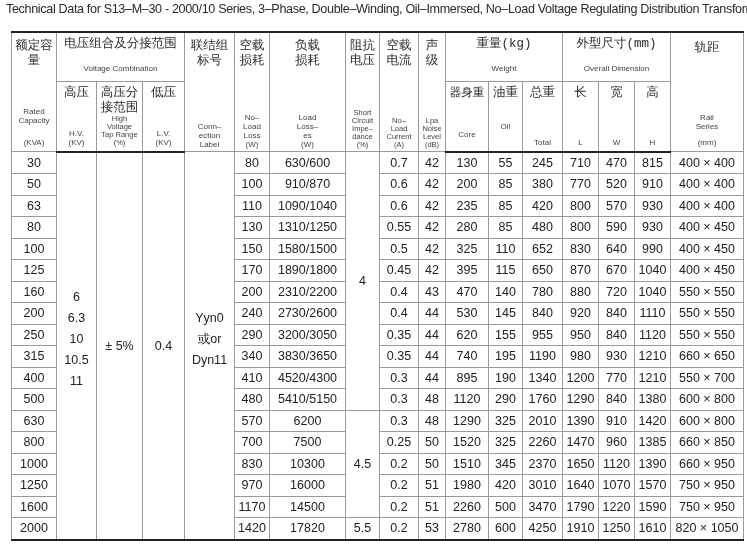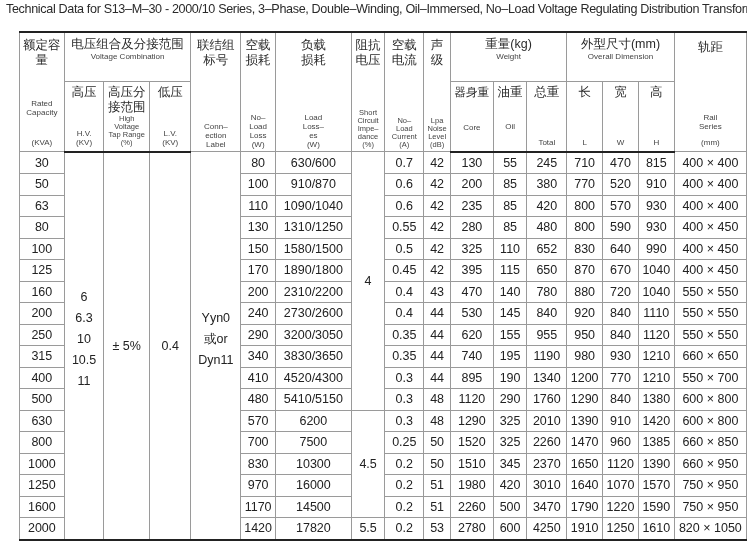--- a/index.html
+++ b/index.html
@@ -5,34 +5,34 @@
   html, body { margin: 0; padding: 0; background: #ffffff; }
   body {
     width: 747px; height: 547px; overflow: hidden; position: relative;
     font-family: "Liberation Sans", "DejaVu Sans", sans-serif; color: #222;
   }
   .title {
     position: absolute; left: 6px; top: 2px; width: 745px;
     font-size: 12.6px; letter-spacing: -0.35px; white-space: nowrap; color: #2a2a2a;
   }
   table.spec {
-    position: absolute; left: 19px; top: 31px;
+    position: absolute; left: 11px; top: 31px;
     border-collapse: collapse; table-layout: fixed;
     border-top: 2px solid #222; border-bottom: 2px solid #222;
   }
   table.spec td, table.spec th {
     border: 1px solid #9a9a9a; padding: 0; text-align: center; vertical-align: middle;
     font-weight: normal; overflow: hidden;
   }
   table.spec thead tr:last-child th { border-bottom: 2px solid #222; }
   .cn { font-size: 12.5px; line-height: 15px; color: #2a2a2a; display: block; }
   .en { font-size: 8px; line-height: 9px; color: #444; display: block; }
   .en-sm { font-size: 7.5px; line-height: 8px; color: #444; display: block; }
-  .hgrp .cn { margin-top: 4px; }
-  .hgrp .en { margin-bottom: 6px; }
+  .hgrp .cn { margin-top: 4px; font-family: Liberation Mono, monospace; }
+  .hgrp .en { margin-top: 12px; margin-bottom: 6px; }
   .hcell-top { vertical-align: top !important; }
   .stack { display: flex; flex-direction: column; justify-content: space-between; height: 100%; }
   tbody td { font-size: 12.5px; height: 20.5px; line-height: 20px; color: #222; }
   .merged { font-size: 12.5px; line-height: 20px; }
 </style>
 </head>
 <body>
 
 <div class="title">Technical Data for S13–M–30 - 2000/10 Series, 3–Phase, Double–Winding, Oil–Immersed, No–Load Voltage Regulating Distribution Transformers</div>
 
@@ -59,21 +59,21 @@
   <thead>
     <tr style="height:49px">
       <th rowspan="2" class="hcell-top">
         <div class="stack" style="height:118px">
           <div style="padding-top:5px">
             <span class="cn">额定容量</span>
           </div>
           <div style="padding-bottom:4px">
             <span class="en">Rated</span>
             <span class="en">Capacity</span>
-            <span class="en" style="margin-top:21px">(KVA)</span>
+            <span class="en" style="margin-top:13px">(KVA)</span>
           </div>
         </div>
       </th>
       <th colspan="3" class="hgrp hcell-top">
         <span class="cn">电压组合及分接范围</span>
         <span class="en">Voltage Combination</span>
       </th>
       <th rowspan="2" class="hcell-top">
         <div class="stack" style="height:118px">
           <div style="padding-top:5px">
@@ -214,21 +214,21 @@
             <span class="en">L.V.</span>
             <span class="en">(KV)</span>
           </div>
         </div>
       </th>
       <th class="hcell-top">
         <div class="stack" style="height:69px">
           <div style="padding-top:3px">
               <span class="cn" style="font-size:11.5px">器身重</span>
             </div>
-          <div style="padding-bottom:19px">
+          <div style="padding-bottom:12px">
               <span class="en">Core</span>
             </div>
         </div>
       </th>
       <th class="hcell-top">
         <div class="stack" style="height:69px">
           <div style="padding-top:3px">
               <span class="cn">油重</span>
             </div>
           <div style="padding-bottom:20px">

